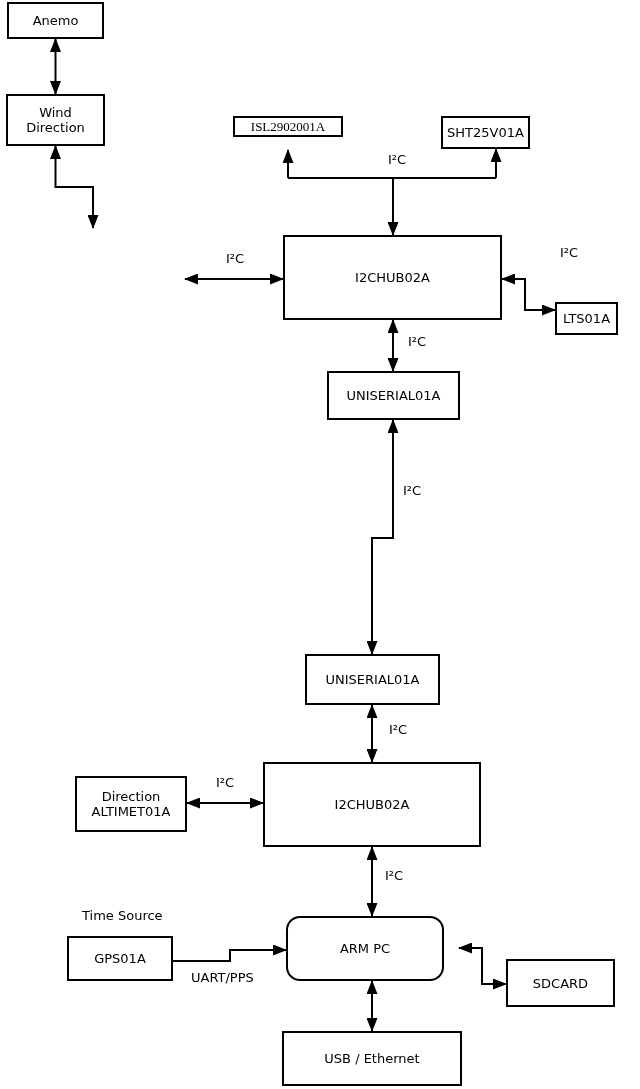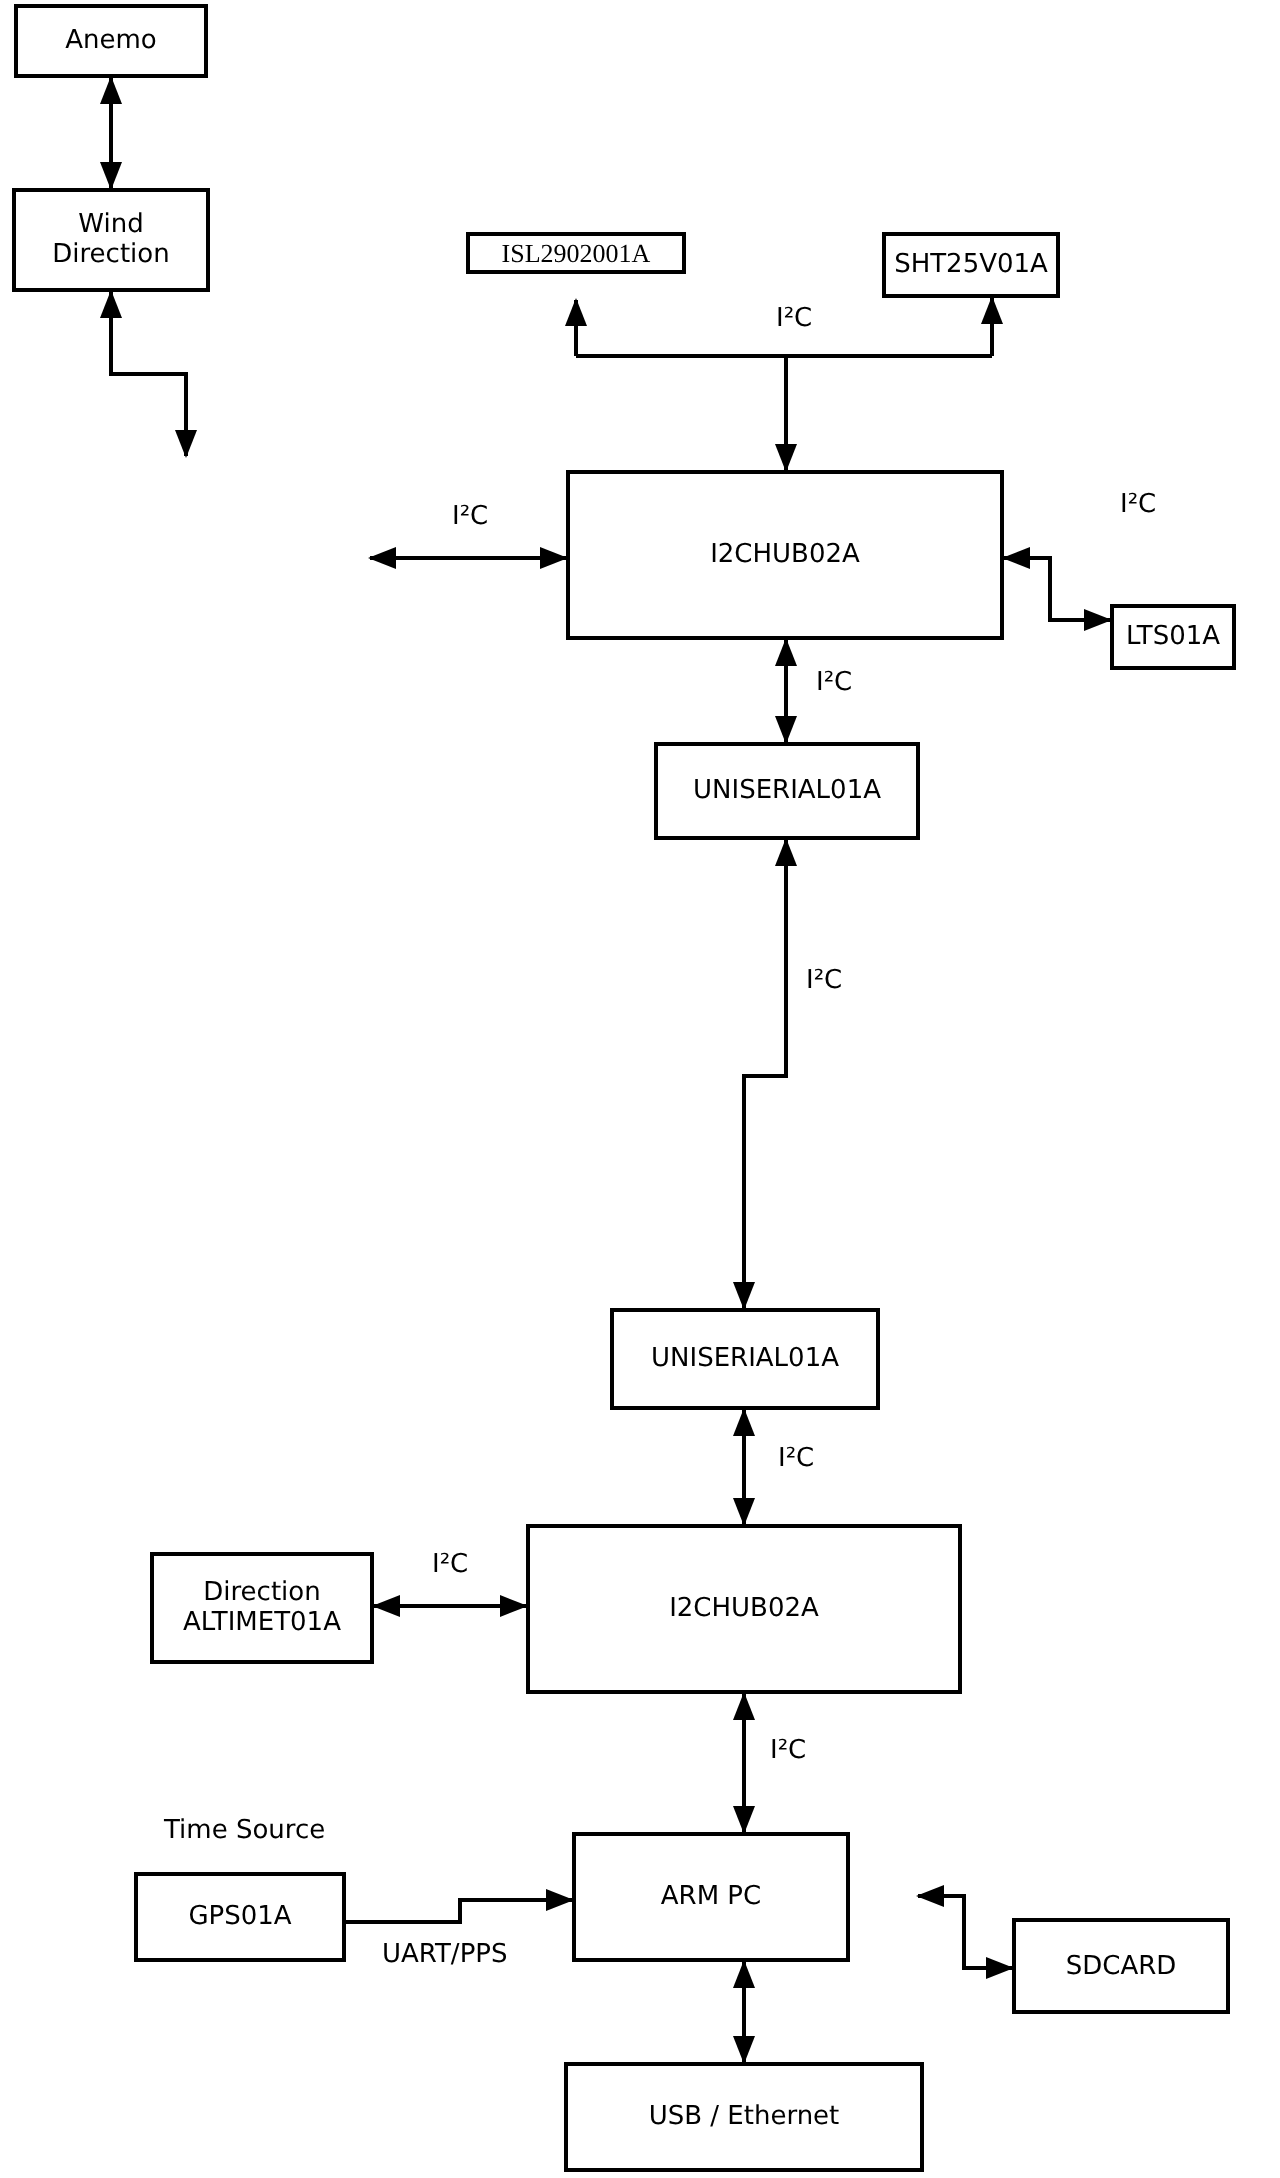--- a/index.html
+++ b/index.html
@@ -49,21 +49,21 @@
   .n-pic        {left:2px;  top:228px;  width:183px; height:101px;}
   .n-isl        {left:233px;top:116px;  width:110px; height:21px;font-family:Liberation Serif, serif;}
   .n-sht        {left:441px;top:116px;  width:89px; height:33px;}
   .n-hub1       {left:283px;top:235px;  width:219px; height:85px;}
   .n-lts        {left:555px;top:302px;  width:63px;  height:33px;}
   .n-uni1       {left:327px;top:371px;  width:133px; height:49px;}
   .n-uni2       {left:305px;top:654px;  width:135px; height:51px;}
   .n-hub2       {left:263px;top:762px;  width:218px; height:85px;}
   .n-baro       {left:75px; top:776px;  width:112px; height:56px;}
   .n-gps        {left:67px; top:936px;  width:106px; height:45px;}
-  .n-armpc      {left:286px;top:916px;  width:139px; height:65px;}
+  .n-armpc      {left:286px;top:916px;  width:158px; height:65px;border-radius:14px;}
   .n-sdcard     {left:506px;top:959px;  width:109px; height:48px;}
   .n-usb        {left:282px;top:1031px; width:180px; height:55px;text-align:right;}
   
   .l-i2c-top    {left:388px;top:153px;}
   .l-i2c-pic    {left:226px;top:252px;}
   .l-i2c-lts    {left:560px;top:246px;}
   .l-i2c-uni1   {left:408px;top:335px;}
   .l-i2c-long   {left:403px;top:484px;}
   .l-i2c-uni2   {left:389px;top:723px;}
   .l-i2c-baro   {left:216px;top:776px;}

